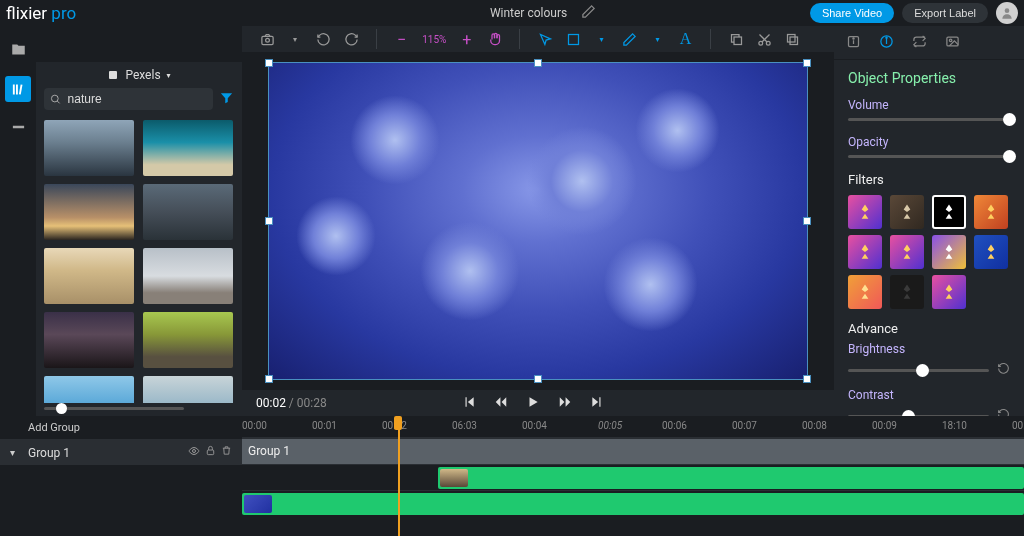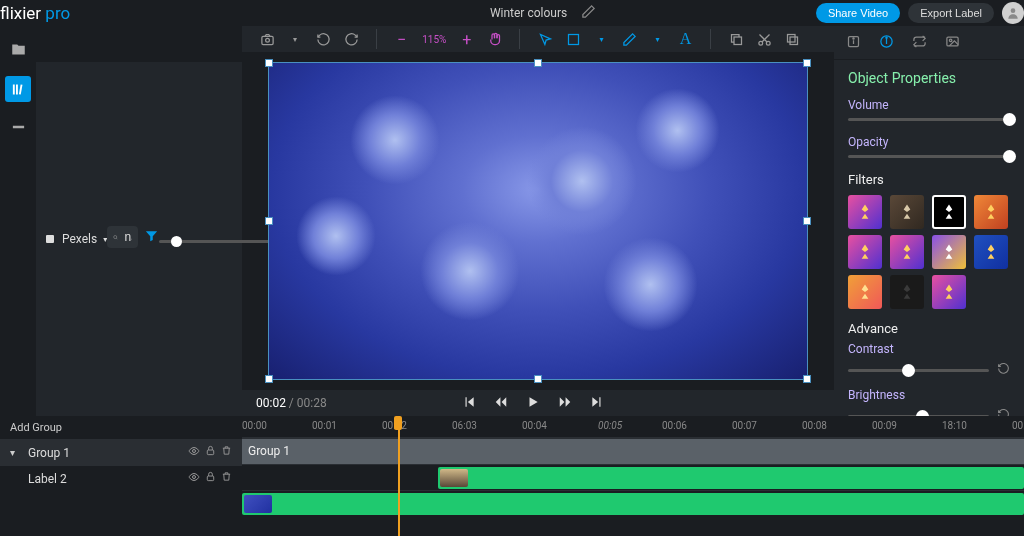--- a/index.html
+++ b/index.html
@@ -8,21 +8,21 @@
   background: #1a1d21;
   font-family: -apple-system, BlinkMacSystemFont, "Segoe UI", Roboto, sans-serif;
   color: #ddd; font-size: 12px;
   overflow: hidden;
   display: flex; flex-direction: column;
 }
 
 .topbar {
   height: 26px; background: #1a1d21;
   display: flex; align-items: center;
-  padding: 0 0;
+  padding: 0 6px;
   justify-content: center;
 }
 .logo { font-size: 17px; margin-right: 20px; }
 .logo .f { color: #fff; font-weight: 400; }
 .logo .p { color: #0099e6; font-weight: 400; }
 .title-area { flex: 1; display: flex; justify-content: center; align-items: center; gap: 14px; padding-left: 180px; }
 .title { color: #ccc; font-size: 12px; }
 .top-actions { display: flex; gap: 8px; align-items: center; }
 .btn-share { background: #0099e6; color: #fff; border: none; border-radius: 12px; padding: 4px 12px; font-size: 11px; cursor: pointer; }
 .btn-export { background: #2e3338; color: #ddd; border: none; border-radius: 12px; padding: 4px 12px; font-size: 11px; cursor: pointer; }
@@ -38,21 +38,21 @@
   width: 36px; background: #1a1d21;
   display: flex; flex-direction: column; align-items: center;
   padding-top: 10px; gap: 14px;
 }
 .rail-item { width: 26px; height: 26px; display: flex; align-items: center; justify-content: center; border-radius: 3px; color: #aaa; cursor: pointer; }
 .rail-item.active { background: #0099e6; color: #fff; }
 
 
 .media-panel {
   width: 206px; background: #22262b;
-  display: flex; flex-direction: row;
+  display: flex; flex-direction: column;
   padding: 6px 8px 0 8px;
   margin-top: 36px;
 }
 .pexels-row { display: flex; justify-content: center; align-items: center; gap: 6px; color: #ddd; font-size: 12px; margin-bottom: 6px; }
 .search-row { display: flex; align-items: center; gap: 6px; margin-bottom: 10px; }
 .search-box { flex: 1; background: #2e3338; border-radius: 4px; display: flex; align-items: center; padding: 4px 6px; }
 .search-box input { background: transparent; border: none; color: #ddd; font-size: 12px; outline: none; width: 100%; }
 .filter-icon { color: #0099e6; }
 .thumbs { flex: 1; overflow: hidden; display: grid; grid-template-columns: 1fr 1fr; gap: 8px 8px; }
 .thumb { width: 90px; height: 56px; border-radius: 2px; }
@@ -154,21 +154,21 @@
 .reset-ic { color:#888; cursor:pointer; }
 
 
 .timeline {
   flex:1; display:flex; background:#1a1d21;
 }
 .tl-left {
   width:242px; background:#1a1d21;
   display:flex; flex-direction:column;
 }
-.add-group { color:#ccc; font-size:11px; padding:5px 10px; cursor:pointer; }
+.add-group { color:#ccc; font-size:11px; padding:5px 28px; cursor:pointer; }
 .tl-row { height:26px; display:flex; align-items:center; padding:0 10px; border-top:1px solid #2a2e33; }
 .tl-row.group { background:#2a2e33; }
 .tl-row .chev { width:12px; color:#ccc; font-size:10px; }
 .tl-row .name { flex:1; color:#ddd; font-size:12px; padding-left:6px; }
 .tl-row.label .name { padding-left:18px; }
 .tl-row .icons { display:flex; gap:5px; color:#999; font-size:11px; }
 
 .tl-right { flex:1; display:flex; flex-direction:column; position:relative; }
 .ruler { height:22px; background:#1a1d21; display:flex; position:relative; font-size:10px; color:#888; border-bottom:1px solid #2a2e33; padding-top: 4px;}
 .ruler .tick { position:absolute; top:4px; }
@@ -480,70 +480,54 @@
             </svg>
           </div>
         <div class="filter-sw fs11">
             <svg viewBox="0 0 24 24">
               <path d="M12 3l4 6-4 3-4-3zM12 14l4 6H8z" fill="#ffd060"></path>
             </svg>
           </div>
       </div>
       <div class="advance-label">Advance</div>
       <div class="adv-row">
+        <div class="prop-label">Brightness</div>
+        <div class="adv-slider">
+          <div class="adv-track">
+              <div class="adv-knob" style="left:48%;"></div>
+            </div>
+          <span class="reset-ic"><svg width="13" height="13" viewBox="0 0 24 24" fill="none" stroke="currentColor" stroke-width="2">
+                <path d="M3 12a9 9 0 1 0 3-7l-3 3"></path>
+                <path d="M3 4v4h4"></path>
+              </svg></span>
+        </div>
+      </div>
+      <div class="adv-row">
         <div class="prop-label">Contrast</div>
         <div class="adv-slider">
           <div class="adv-track">
               <div class="adv-knob" style="left:38%;"></div>
             </div>
           <span class="reset-ic"><svg width="13" height="13" viewBox="0 0 24 24" fill="none" stroke="currentColor" stroke-width="2">
                 <path d="M3 12a9 9 0 1 0 3-7l-3 3"></path>
                 <path d="M3 4v4h4"></path>
               </svg></span>
         </div>
       </div>
-      <div class="adv-row">
-        <div class="prop-label">Brightness</div>
-        <div class="adv-slider">
-          <div class="adv-track">
-              <div class="adv-knob" style="left:48%;"></div>
-            </div>
-          <span class="reset-ic"><svg width="13" height="13" viewBox="0 0 24 24" fill="none" stroke="currentColor" stroke-width="2">
-                <path d="M3 12a9 9 0 1 0 3-7l-3 3"></path>
-                <path d="M3 4v4h4"></path>
-              </svg></span>
-        </div>
-      </div>
     </div>
   </div>
 
 </div>
 
 <div class="timeline">
   <div class="tl-left">
     <div class="add-group">Add Group</div>
     <div class="tl-row group">
       <span class="chev">▾</span>
       <span class="name">Group 1</span>
-      <span class="icons">
-        <span><svg width="12" height="12" viewBox="0 0 24 24" fill="none" stroke="currentColor" stroke-width="2">
-              <path d="M2 12s4-7 10-7 10 7 10 7-4 7-10 7-10-7-10-7z"></path>
-              <circle cx="12" cy="12" r="3"></circle>
-            </svg></span>
-        <span><svg width="11" height="11" viewBox="0 0 24 24" fill="none" stroke="currentColor" stroke-width="2">
-              <rect x="5" y="11" width="14" height="10" rx="2"></rect>
-              <path d="M8 11V7a4 4 0 0 1 8 0v4"></path>
-            </svg></span>
-        <span><svg width="11" height="11" viewBox="0 0 24 24" fill="none" stroke="currentColor" stroke-width="2">
-              <path d="M4 7h16M9 7V4h6v3M6 7l1 13h10l1-13"></path>
-            </svg></span>
-      </span>
-    </div>
-    <div class="tl-row label">
-      <span class="name">Label 2</span>
       <span class="icons">
         <span><svg width="12" height="12" viewBox="0 0 24 24" fill="none" stroke="currentColor" stroke-width="2">
               <path d="M2 12s4-7 10-7 10 7 10 7-4 7-10 7-10-7-10-7z"></path>
               <circle cx="12" cy="12" r="3"></circle>
             </svg></span>
         <span><svg width="11" height="11" viewBox="0 0 24 24" fill="none" stroke="currentColor" stroke-width="2">
               <rect x="5" y="11" width="14" height="10" rx="2"></rect>
               <path d="M8 11V7a4 4 0 0 1 8 0v4"></path>
             </svg></span>
         <span><svg width="11" height="11" viewBox="0 0 24 24" fill="none" stroke="currentColor" stroke-width="2">

